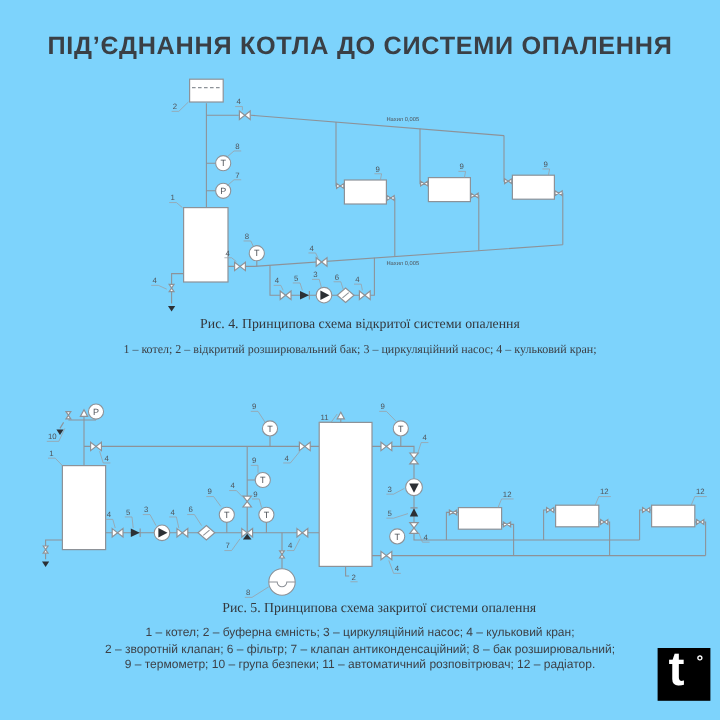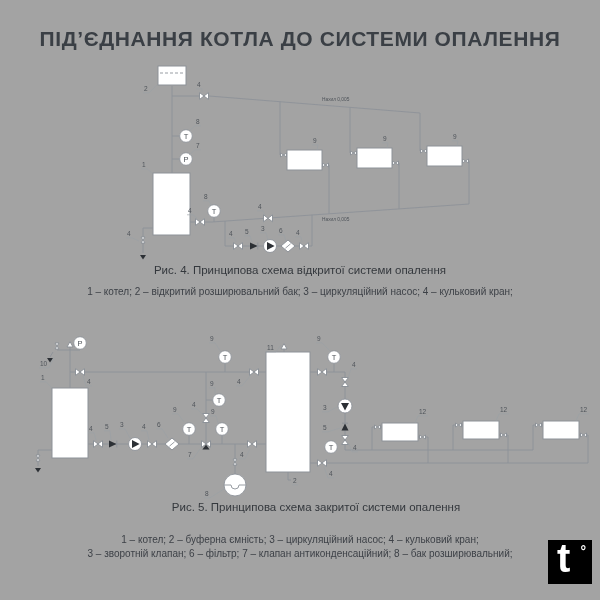--- a/index.html
+++ b/index.html
@@ -1,33 +1,33 @@
 <!DOCTYPE html>
 <html><head>
 <meta charset="utf-8">
 <style>
   html,body{margin:0;padding:0;background:#fff;}
-  .page{position:relative;width:600px;height:600px;background:#a3a3a3;overflow:hidden;
+  .page{position:relative;width:600px;height:600px;background:#7dd3fc;overflow:hidden;
         font-family:"Liberation Sans",sans-serif;}
   .title{position:absolute;top:27px;left:0;width:100%;text-align:center;margin:0;
          font-size:21px;font-weight:700;letter-spacing:.6px;color:#3a3f45;}
   svg{position:absolute;left:0;}
   .fig4svg{top:58px;}
   .fig5svg{top:330px;}
   .pp{stroke:#8d9298;stroke-width:.9;fill:none;}
   .box{stroke:#8d9298;stroke-width:1;fill:#ffffff;}
   .dk{fill:#2c3035;stroke:none;}
   .ldr{stroke:#9aa0a5;stroke-width:.65;fill:none;}
   .dlbl{fill:#4f545a;font-family:"Liberation Sans",sans-serif;}
   .gauge{fill:#fff;stroke:#8d9298;stroke-width:.9;}
   .gtxt{fill:#4f545a;font-size:7.5px;text-anchor:middle;font-family:"Liberation Sans",sans-serif;}
-  .caption{position:absolute;left:0;width:100%;text-align:center;font-size:11.5px;color:#34383d;}
+  .caption{position:absolute;left:0;width:100%;text-align:center;font-size:11.5px;color:#34383d;font-family:Liberation Serif, serif;}
   .cap4{top:264px;} .cap5{top:501px;margin-left:16px;}
   .legend{position:absolute;left:0;width:100%;text-align:center;font-size:10px;color:#3d4147;line-height:13.5px;}
-  .leg4{top:285px;} .leg5{top:533px;}
+  .leg4{top:285px;font-family:Liberation Serif, serif;} .leg5{top:521px;}
   .logo{position:absolute;left:548px;top:540px;width:44px;height:44px;background:#000;color:#fff;}
   .logo .t{position:absolute;left:9px;top:-4px;font-size:40px;font-weight:700;}
   .logo .deg{position:absolute;right:6px;top:3px;font-size:14px;font-weight:700;}
 </style>
 </head>
 <body>
 
 <div class="page">
 
   <h1 class="title">ПІД’ЄДНАННЯ КОТЛА ДО СИСТЕМИ ОПАЛЕННЯ</h1>
@@ -375,21 +375,22 @@
         <text x="500" y="412" class="dlbl" font-size="6.5">12</text>
         <line x1="579" y1="413.8" x2="576" y2="421" class="ldr"></line>
         <line x1="579" y1="413.8" x2="589" y2="413.8" class="ldr"></line>
         <text x="580" y="412" class="dlbl" font-size="6.5">12</text>
       </g>
   </svg>
 
   <div class="caption cap5">Рис. 5. Принципова схема закритої системи опалення</div>
   <div class="legend leg5">
     <div>1 – котел; 2 – буферна ємність; 3 – циркуляційний насос; 4 – кульковий кран;</div>
-    <div>3 – зворотній клапан; 6 – фільтр; 7 – клапан антиконденсаційний; 8 – бак розширювальний;</div>
+    <div>2 – зворотній клапан; 6 – фільтр; 7 – клапан антиконденсаційний; 8 – бак розширювальний;</div>
+    <div>9 – термометр; 10 – група безпеки; 11 – автоматичний розповітрювач; 12 – радіатор.</div>
   </div>
 
   <div class="logo">
     <span class="t">t</span>
     <span class="deg">°</span>
   </div>
 
 </div>
 
 </body></html>

